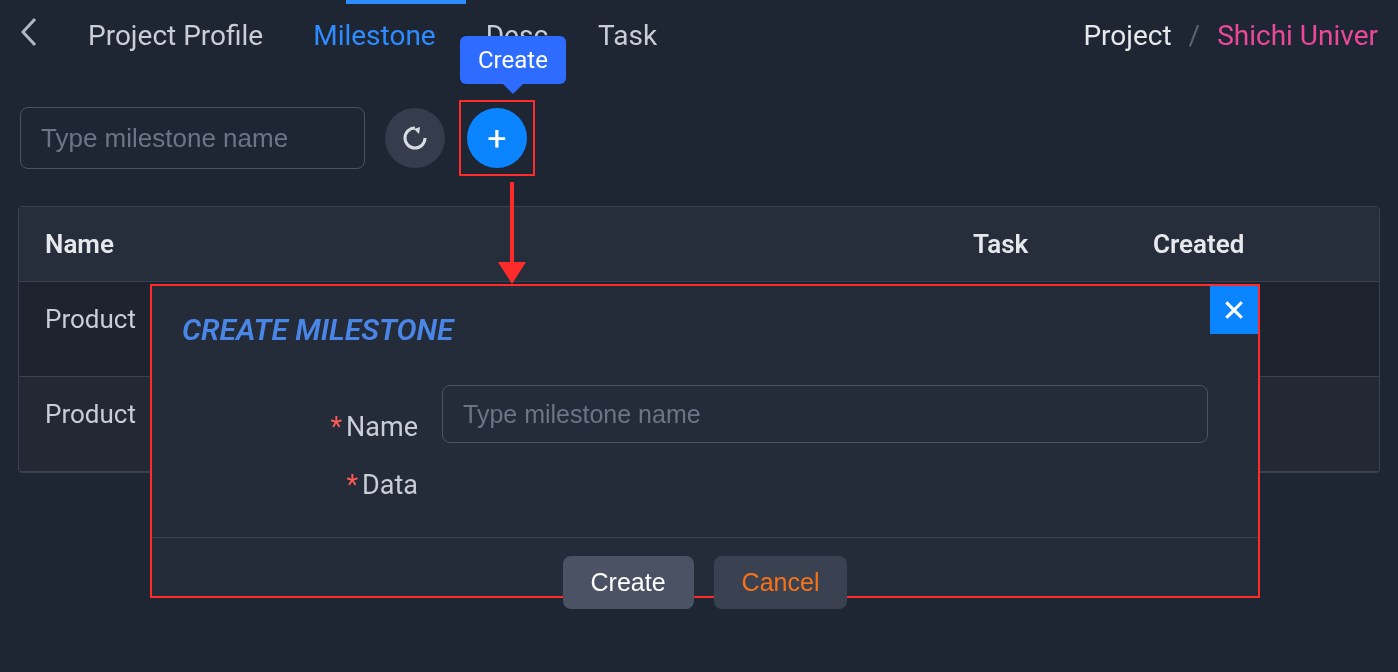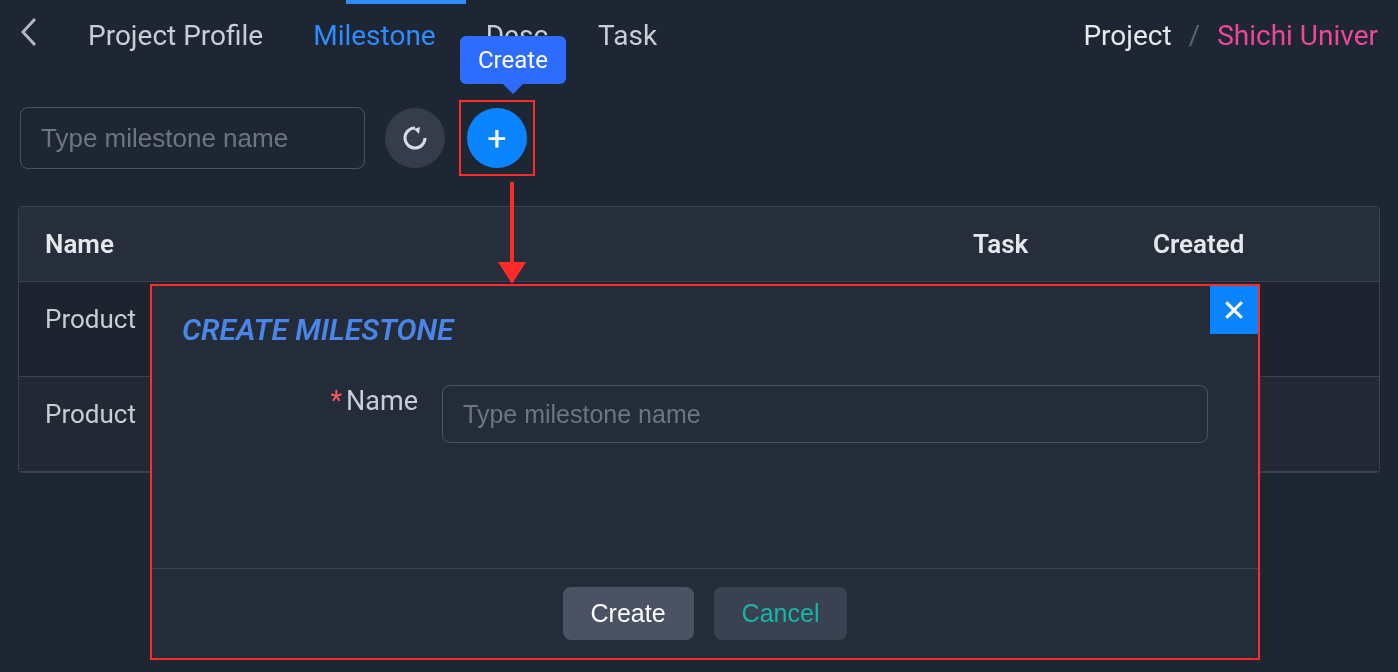--- a/index.html
+++ b/index.html
@@ -135,21 +135,21 @@
   .thead { font-weight: 600; color: #e6e8ec; background: #262d3b; }
   .trow { color: #c8cdd7; background: #222935; }
   .trow:nth-child(even) { background: #1d2430; }
   .cell-created { font-size: 22px; color: #b0b6c2; white-space: pre-line; }
 
   .modal {
     position: absolute;
     left: 150px;
     top: 284px;
     width: 1110px;
-    height: 376px;
+    height: 314px;
     background: #242b39;
     border: 2px solid #ff2a2a;
     z-index: 10;
     display: flex;
     flex-direction: column;
   }
   .modal-header {
     padding: 26px 30px 8px 30px;
     position: relative;
   }
@@ -170,21 +170,21 @@
     display: flex;
     align-items: center;
     justify-content: center;
     cursor: pointer;
   }
   .modal-body {
     padding: 30px 50px 10px 50px;
   }
   .form-row {
     display: flex;
-    align-items: flex-start;
+    align-items: flex-end;
     margin-bottom: 26px;
   }
   .form-label {
     width: 240px;
     text-align: right;
     font-size: 27px;
     color: #c8cdd7;
     padding-right: 24px;
   }
   .form-label .req { color: #ff5a5a; margin-right: 4px; }
@@ -208,21 +208,21 @@
     margin-top: auto;
   }
   .btn {
     padding: 12px 28px;
     border-radius: 8px;
     font-size: 25px;
     border: none;
     cursor: pointer;
   }
   .btn-primary { background: #4a5263; color: #fff; }
-  .btn-secondary { background: #3a4252; color: #14b8a6; }
+  .btn-secondary { background: #3a4252; color: #f97316; }
 </style>
 </head>
 <body>
 
 <div class="tab-underline"></div>
 
 <div class="topbar">
   <div class="back-chevron">
     <svg width="18" height="30" viewBox="0 0 18 30">
         <path d="M15 2 L3 15 L15 28" stroke="#b0b6c2" stroke-width="3" fill="none"></path>
@@ -289,19 +289,20 @@
     <div class="modal-close">
       <span>✕</span>
     </div>
   </div>
   <div class="modal-body">
     <div class="form-row">
       <div class="form-label"><span class="req">*</span><span>Name</span></div>
       <input class="form-input" placeholder="Type milestone name" style="">
     </div>
     <div class="form-row">
+      <div class="form-label"><span class="req">*</span><span>Data</span></div>
     </div>
   </div>
   <div class="modal-footer">
     <button class="btn btn-primary">Create</button>
     <button class="btn btn-secondary">Cancel</button>
   </div>
 </div>
 
 </body></html>

